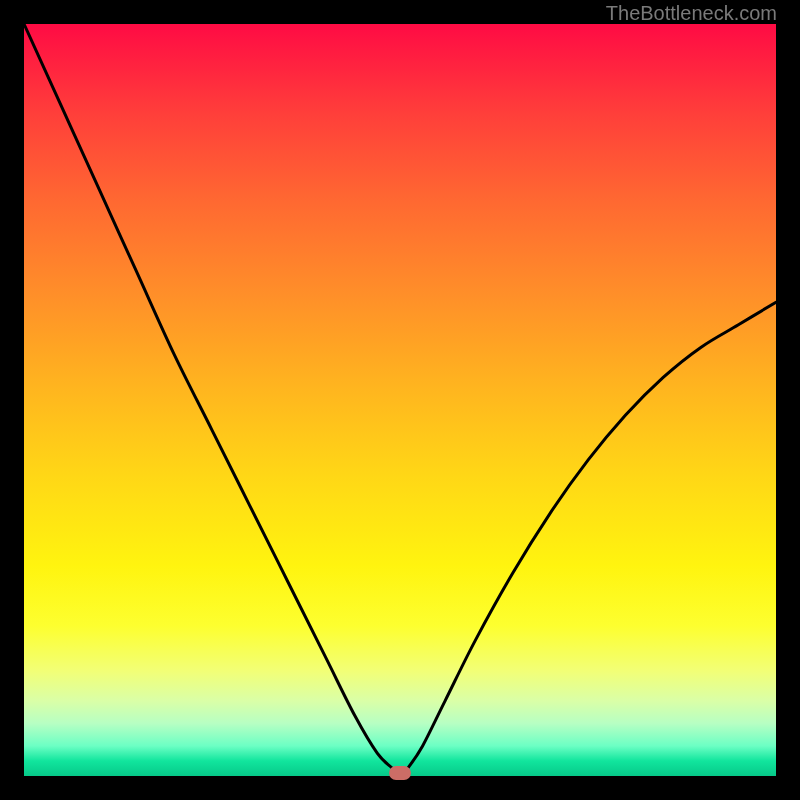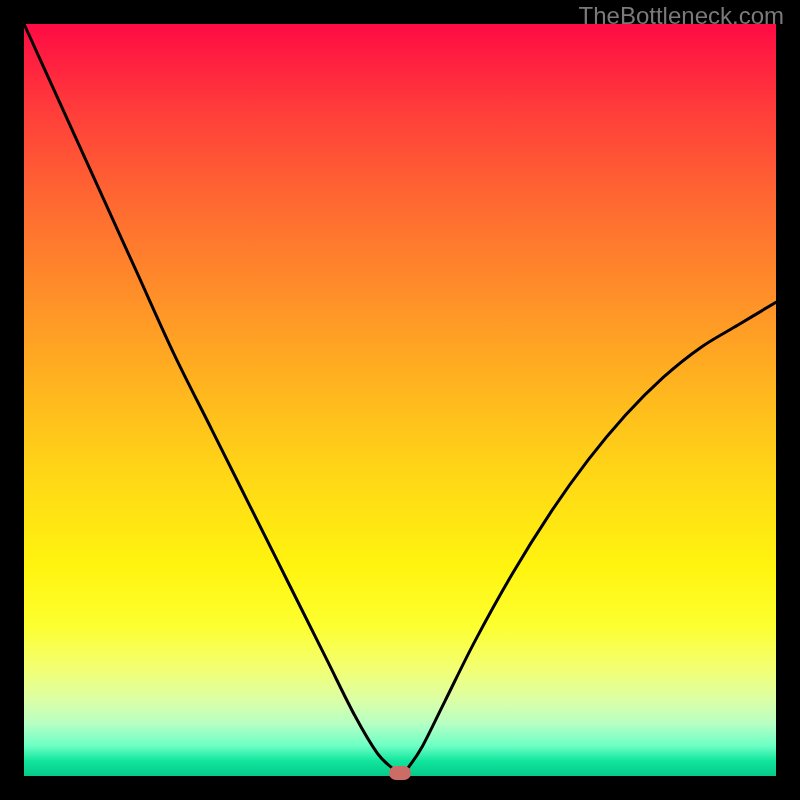--- a/index.html
+++ b/index.html
@@ -13,23 +13,23 @@
   }
   .container {
     position: relative;
     width: 800px;
     height: 800px;
     background: #000;
   }
   .watermark {
     position: absolute;
     top: 2px;
-    right: 16px;
+    right: 23px;
     color: #7a7a7a;
-    font-size: 24px;
+    font-size: 20px;
     font-weight: 500;
     z-index: 10;
   }
   .plot-area {
     position: absolute;
     left: 24px;
     top: 24px;
     width: 752px;
     height: 752px;
     background: linear-gradient(to bottom,

